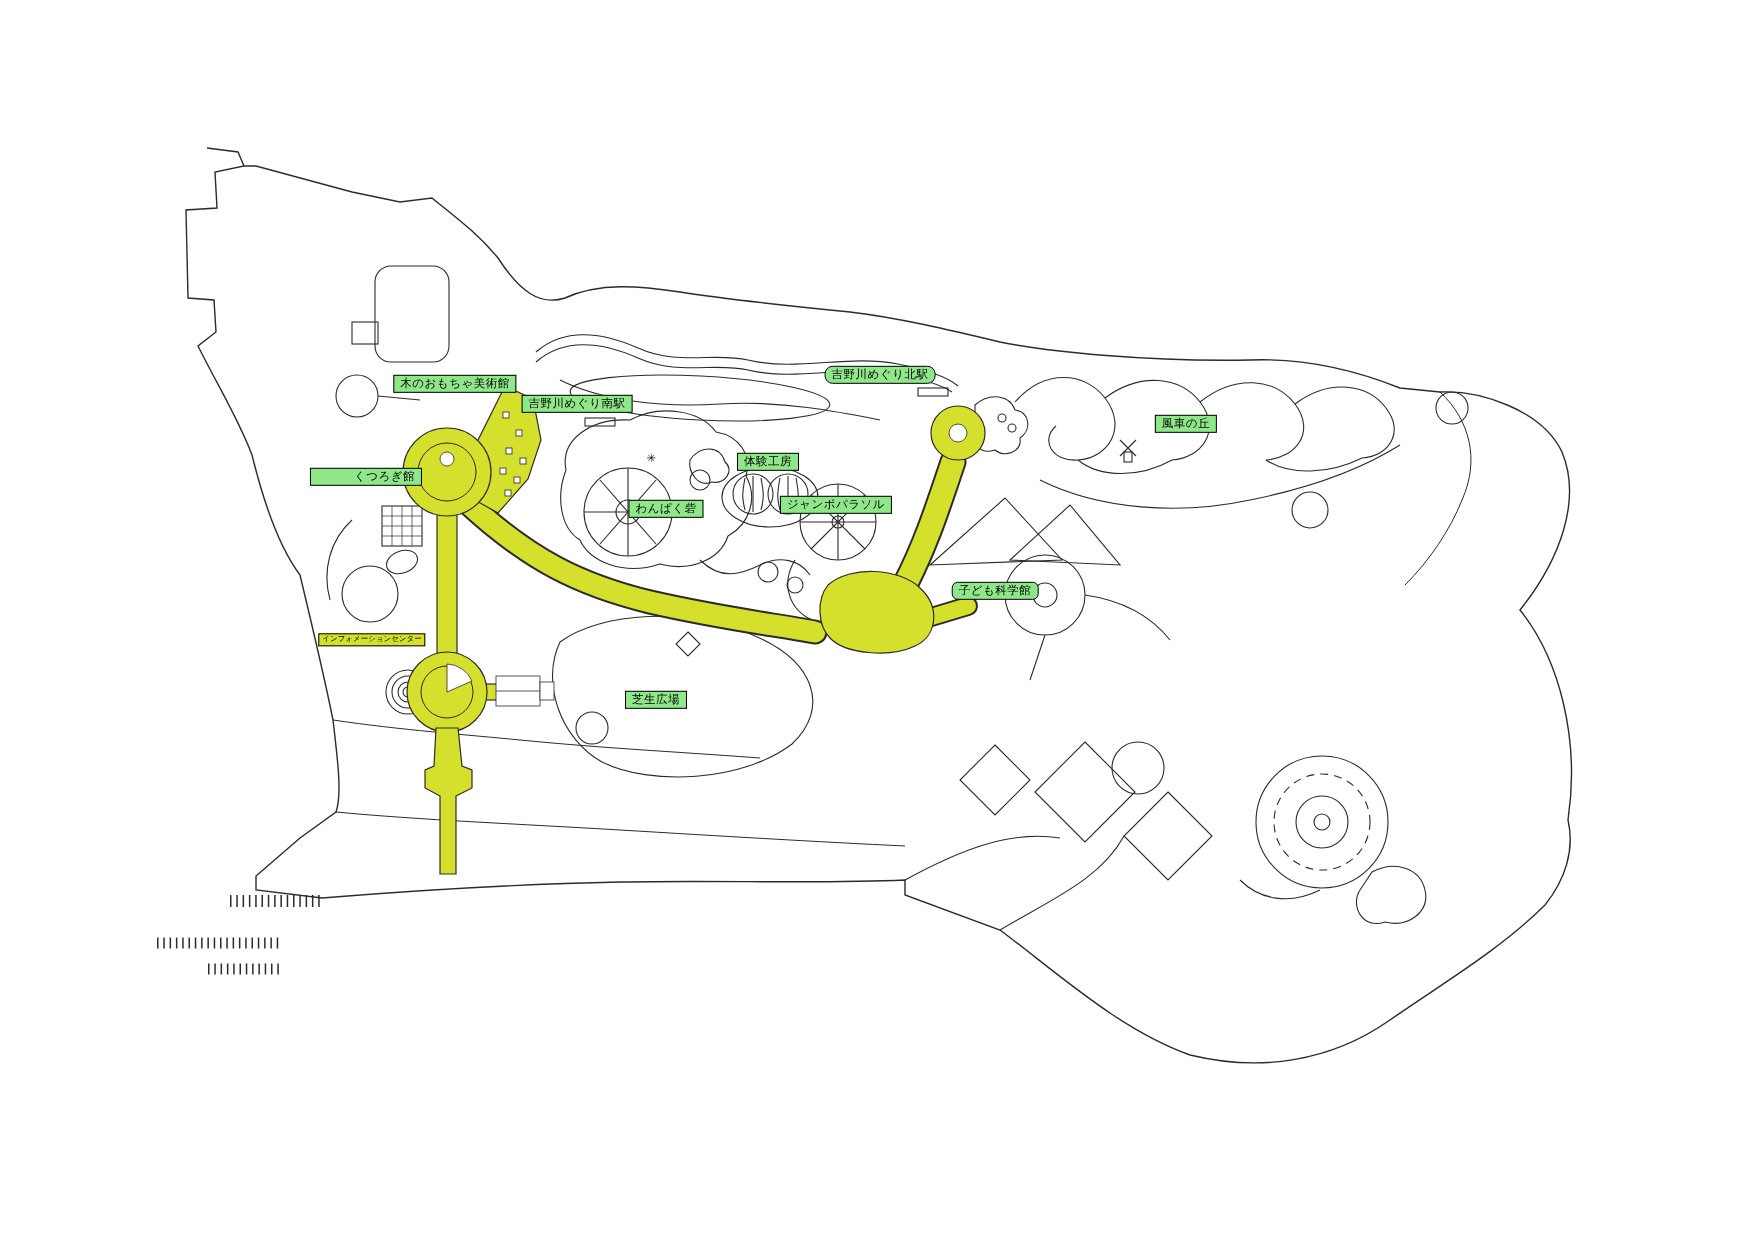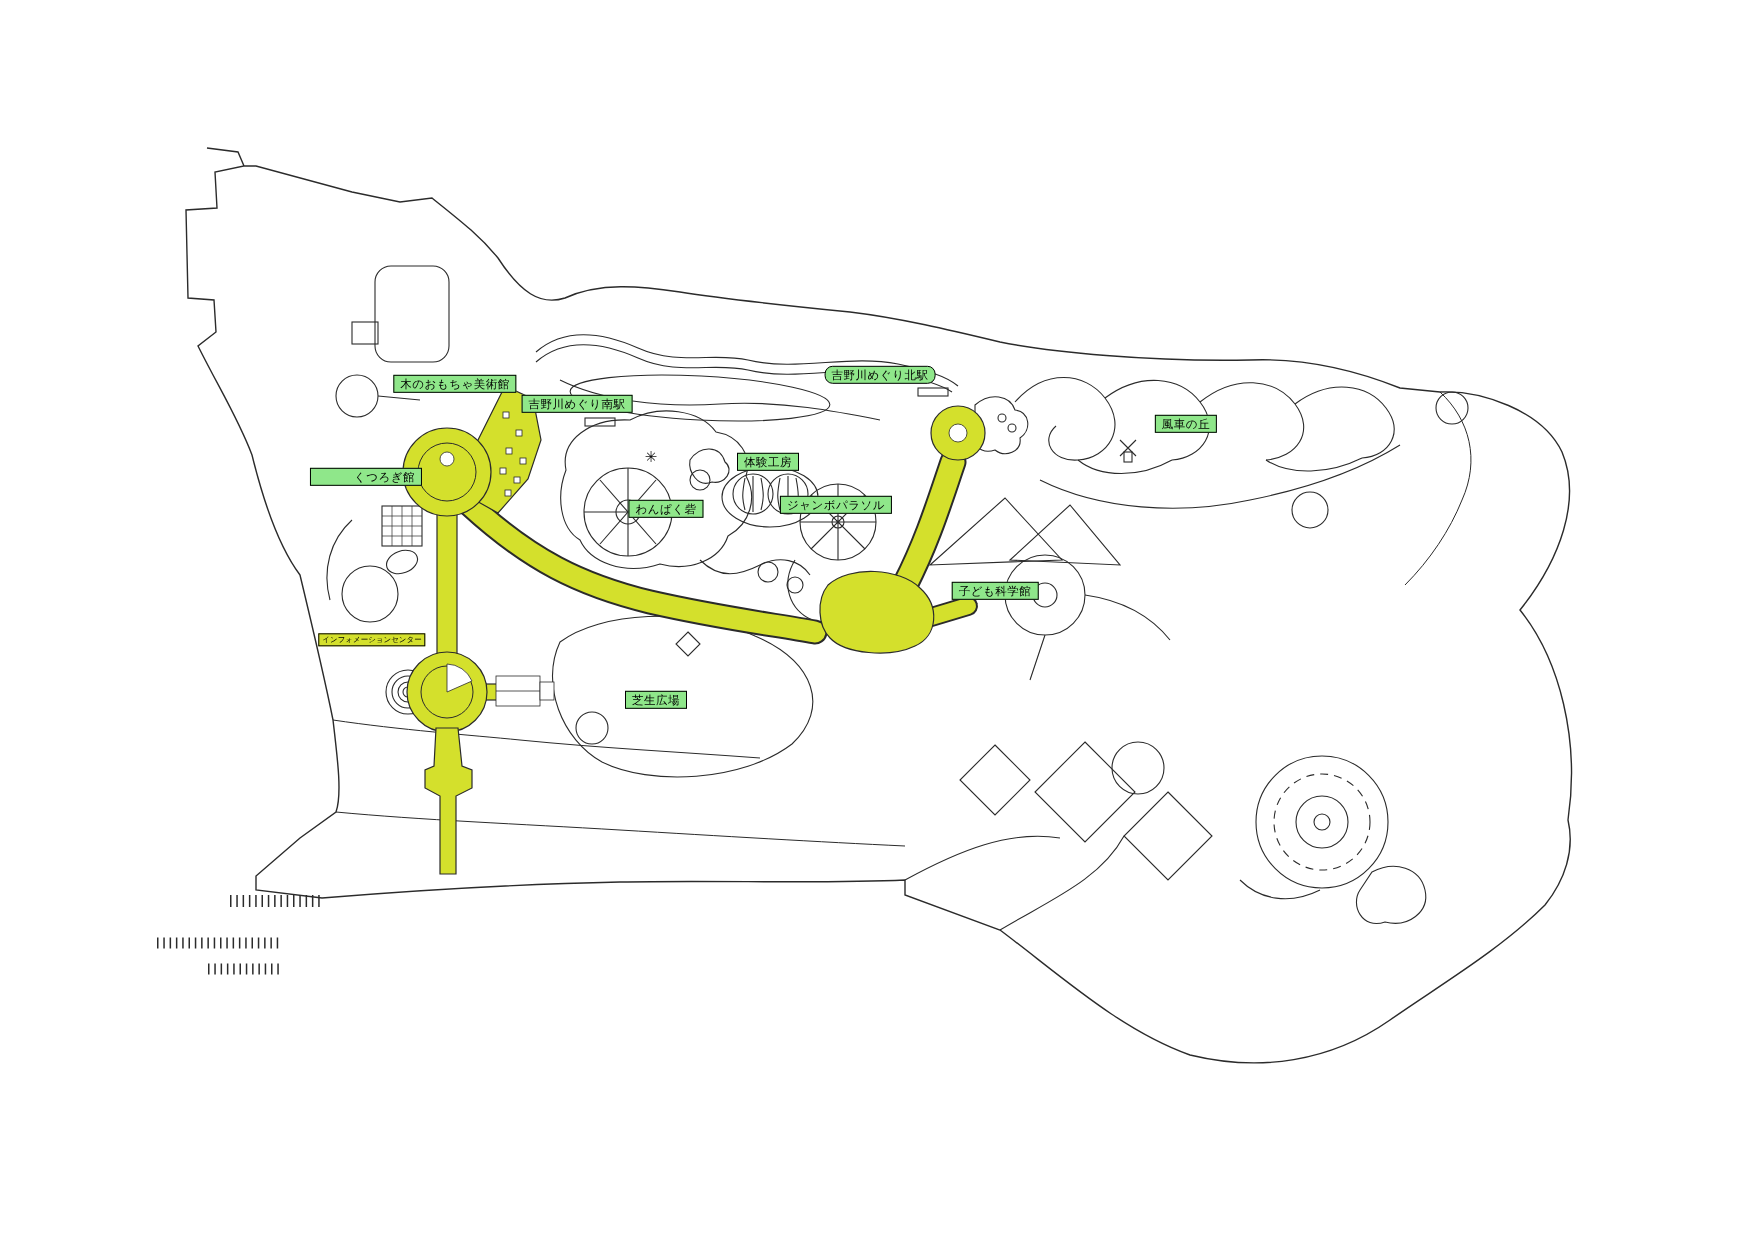--- a/index.html
+++ b/index.html
@@ -1,21 +1,21 @@
 <!DOCTYPE html>
 <html style="--background: #ffffff; --line: #2b2b2b; --highlight: #d4e02c; --label-bg: #8fe78a; --label-border: #000000;"><head>
 <meta charset="utf-8">
 <style>
   html,body{margin:0;padding:0;background:#fff;}
   .stage{
     position:relative;
     width:1750px;height:1237px;
     background:var(--background,#fff);
     overflow:hidden;
-    font-family:Liberation Sans, sans-serif;
+    font-family:Liberation Mono, monospace;
   }
   .stage svg{position:absolute;left:0;top:0;width:100%;height:100%;}
   .ln{stroke:var(--line,#2b2b2b);fill:none;}
   .yl{fill:var(--highlight,#d4e02c);stroke:var(--line,#2b2b2b);stroke-width:1.2;}
   .band-edge{fill:none;stroke:var(--line,#2b2b2b);stroke-linecap:round;}
   .band-fill{fill:none;stroke:var(--highlight,#d4e02c);stroke-linecap:round;}
   .wht{fill:#ffffff;stroke:var(--line,#2b2b2b);stroke-width:0.8;}
   #label-layer{position:absolute;left:0;top:0;width:100%;height:100%;}
   .label{
     position:absolute;
@@ -210,18 +210,18 @@
 
   <div id="label-layer">
       <div class="label green" style="left: 455px; top: 384px;">木のおもちゃ美術館</div>
       <div class="label green" style="left: 577px; top: 404px;">吉野川めぐり南駅</div>
       <div class="label green" style="left: 880px; top: 375px; border-radius: 8px;">吉野川めぐり北駅</div>
       <div class="label green" style="left: 366px; top: 477px; padding-left: 43px;">くつろぎ館</div>
       <div class="label green" style="left: 768px; top: 462px;">体験工房</div>
       <div class="label green" style="left: 626px; top: 509px; margin-left: 40px;">わんぱく砦</div>
       <div class="label green" style="left: 836px; top: 505px;">ジャンボパラソル</div>
       <div class="label green" style="left: 1186px; top: 424px;">風車の丘</div>
-      <div class="label green" style="left: 995px; top: 591px;">子ども科学館</div>
+      <div class="label green" style="left: 995px; top: 591px; border-radius: 6px;">子ども科学館</div>
       <div class="label yellow" style="left: 372px; top: 640px;">インフォメーションセンター</div>
       <div class="label green" style="left: 641px; top: 700px; margin-left: 15px;">芝生広場</div>
       <div class="symbol" style="left: 651px; top: 457px;">✳</div>
     </div>
 </div>
 
 </body></html>

